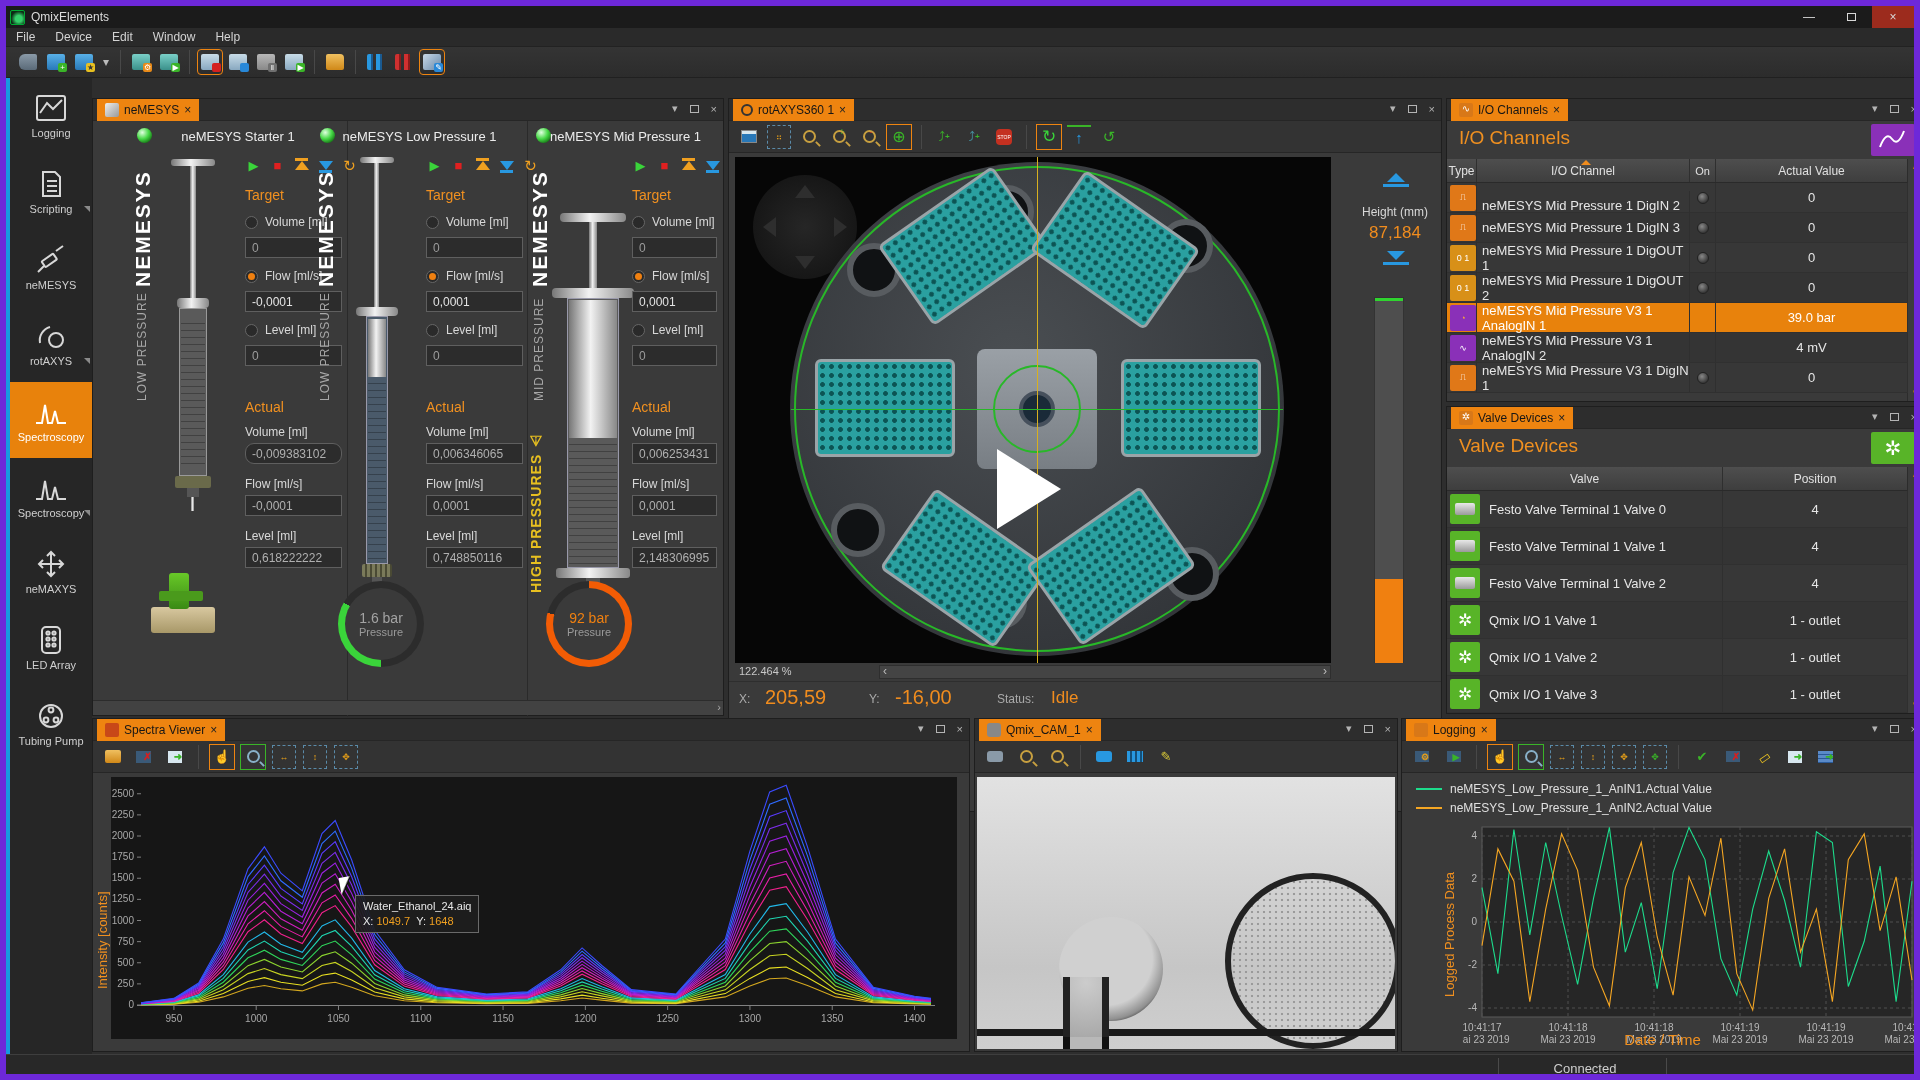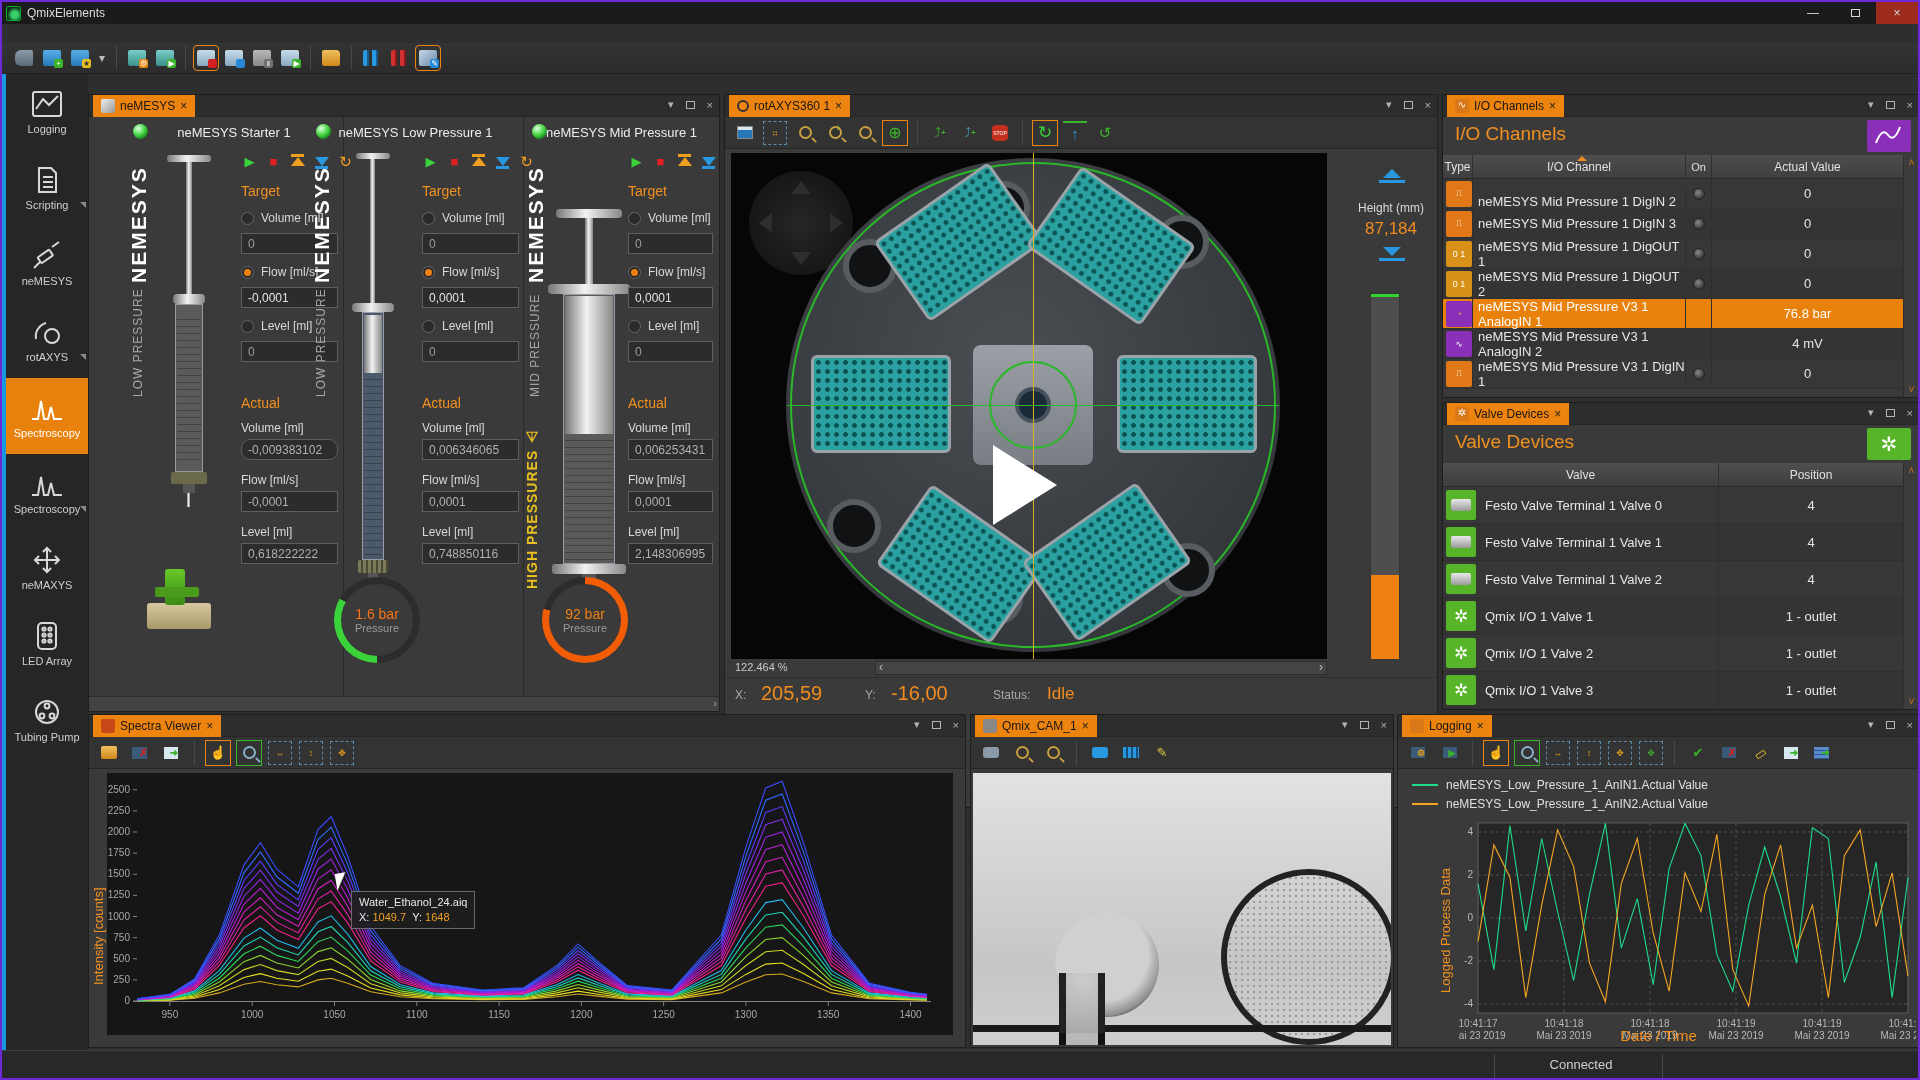--- a/index.html
+++ b/index.html
@@ -1,18 +1,18 @@
 <!DOCTYPE html>
 <html><head>
 <meta charset="utf-8">
 <style>
   html,body{margin:0;padding:0;background:#111;}
   *{box-sizing:border-box;font-family:"Liberation Sans",sans-serif;}
   #win{position:relative;width:1920px;height:1080px;background:#2e2e2e;overflow:hidden;
-       border:2px solid #6d28d9;}
+       border:6px solid #6d28d9;}
   
   #titlebar{position:absolute;left:0;top:0;width:100%;height:22px;background:#1b1b1b;color:#dcdcdc;
             font-size:12px;display:flex;align-items:center;padding-left:4px;}
   .appicon{width:15px;height:15px;background:#0c2a14;border:1px solid #0a3;border-radius:2px;margin-right:6px;
            background:radial-gradient(circle at 60% 60%, #35d06a 0 30%, #0c2a14 70%);}
   .wctl{position:absolute;right:0;top:0;height:22px;display:flex;}
   .wbtn{width:42px;height:22px;display:flex;align-items:center;justify-content:center;color:#d8d8d8;font-size:12px;}
   .wbtn.close{background:#9c2b1d;}
   .restore-box{width:9px;height:8px;border:1px solid #d8d8d8;}
   #menubar{position:absolute;left:0;top:22px;width:100%;height:19px;background:#2a2a2a;display:flex;
@@ -136,20 +136,27 @@
     <span>QmixElements</span>
     <div class="wctl">
       <div class="wbtn">—</div>
       <div class="wbtn">
           <span class="restore-box"></span>
         </div>
       <div class="wbtn close">×</div>
     </div>
   </div>
 
+  <div id="menubar">
+    <span class="menu-item">File</span>
+    <span class="menu-item">Device</span>
+    <span class="menu-item">Edit</span>
+    <span class="menu-item">Window</span>
+    <span class="menu-item">Help</span>
+  </div>
 
   <div id="toolbar">
     <div class="ticon">
         <div class="ic-chip" style="background:linear-gradient(#8a9aa8,#5a6a78);border-radius:6px 2px 2px 6px;"></div>
       </div>
     <div class="ticon">
         <div class="ic-chip" style="background:linear-gradient(#58b0e8,#2878b8);">
           <span class="badge" style="background:#3ab428;">+</span>
         </div>
       </div>
@@ -415,21 +422,21 @@
       <div class="fld" style="position:absolute;left:114px;top:224px;">0</div>
       <div class="sech" style="position:absolute;left:114px;top:278px;">Actual</div>
       <div class="lab" style="position:absolute;left:114px;top:304px;">Volume [ml]</div>
       <div class="fld ro" style="position:absolute;left:114px;top:322px;">0,006346065</div>
       <div class="lab" style="position:absolute;left:114px;top:356px;">Flow [ml/s]</div>
       <div class="fld ro" style="position:absolute;left:114px;top:374px;">0,0001</div>
       <div class="lab" style="position:absolute;left:114px;top:408px;">Level [ml]</div>
       <div class="fld ro" style="position:absolute;left:114px;top:426px;">0,748850116</div>
       <div class="gauge" style="left:26px;top:460px;background:conic-gradient(#2c2c2c 0 180deg,#3ad43a 180deg 300deg,#2c2c2c 300deg 360deg);">
         <div class="inner">
-          <span class="val" style="color:#f97316;">1.6 bar</span>
+          <span class="val" style="color:#a3a3a3;">1.6 bar</span>
           <span class="gl">Pressure</span>
         </div>
       </div>
     </div>
 
     <div class="pumpcol" style="left:435px;width:195px;border-right:none;">
       <span class="led"></span>
       <div class="ptitle">neMESYS Mid Pressure 1</div>
       <div class="vert brand" style="left:0px;top:36px;height:130px;">NEMESYS</div>
       <div class="vert pclass" style="left:4px;top:170px;height:110px;">MID PRESSURE</div>
@@ -690,21 +697,21 @@
       <div class="tcell" style="width:192px;justify-content:center;">0</div>
     </div>
     <div class="trow hl" style="left:0;top:204px;width:461px;height:30px;">
       <div class="tcell" style="width:30px;">
           <span class="tico ti-ana" style="color:#f0a040;">◔</span>
         </div>
       <div class="tcell" style="width:213px;padding-left:5px;">
           <span>neMESYS Mid Pressure V3 1 AnalogIN 1</span>
         </div>
       <div class="tcell" style="width:26px;"></div>
-      <div class="tcell" style="width:192px;justify-content:center;">76.8 bar</div>
+      <div class="tcell" style="width:192px;justify-content:center;">39.0 bar</div>
     </div>
     <div class="trow alt" style="left:0;top:234px;width:461px;height:30px;">
       <div class="tcell" style="width:30px;">
           <span class="tico ti-ana">∿</span>
         </div>
       <div class="tcell" style="width:213px;padding-left:5px;">
           <span>neMESYS Mid Pressure V3 1 AnalogIN 2</span>
         </div>
       <div class="tcell" style="width:26px;"></div>
       <div class="tcell" style="width:192px;justify-content:center;">4 mV</div>

